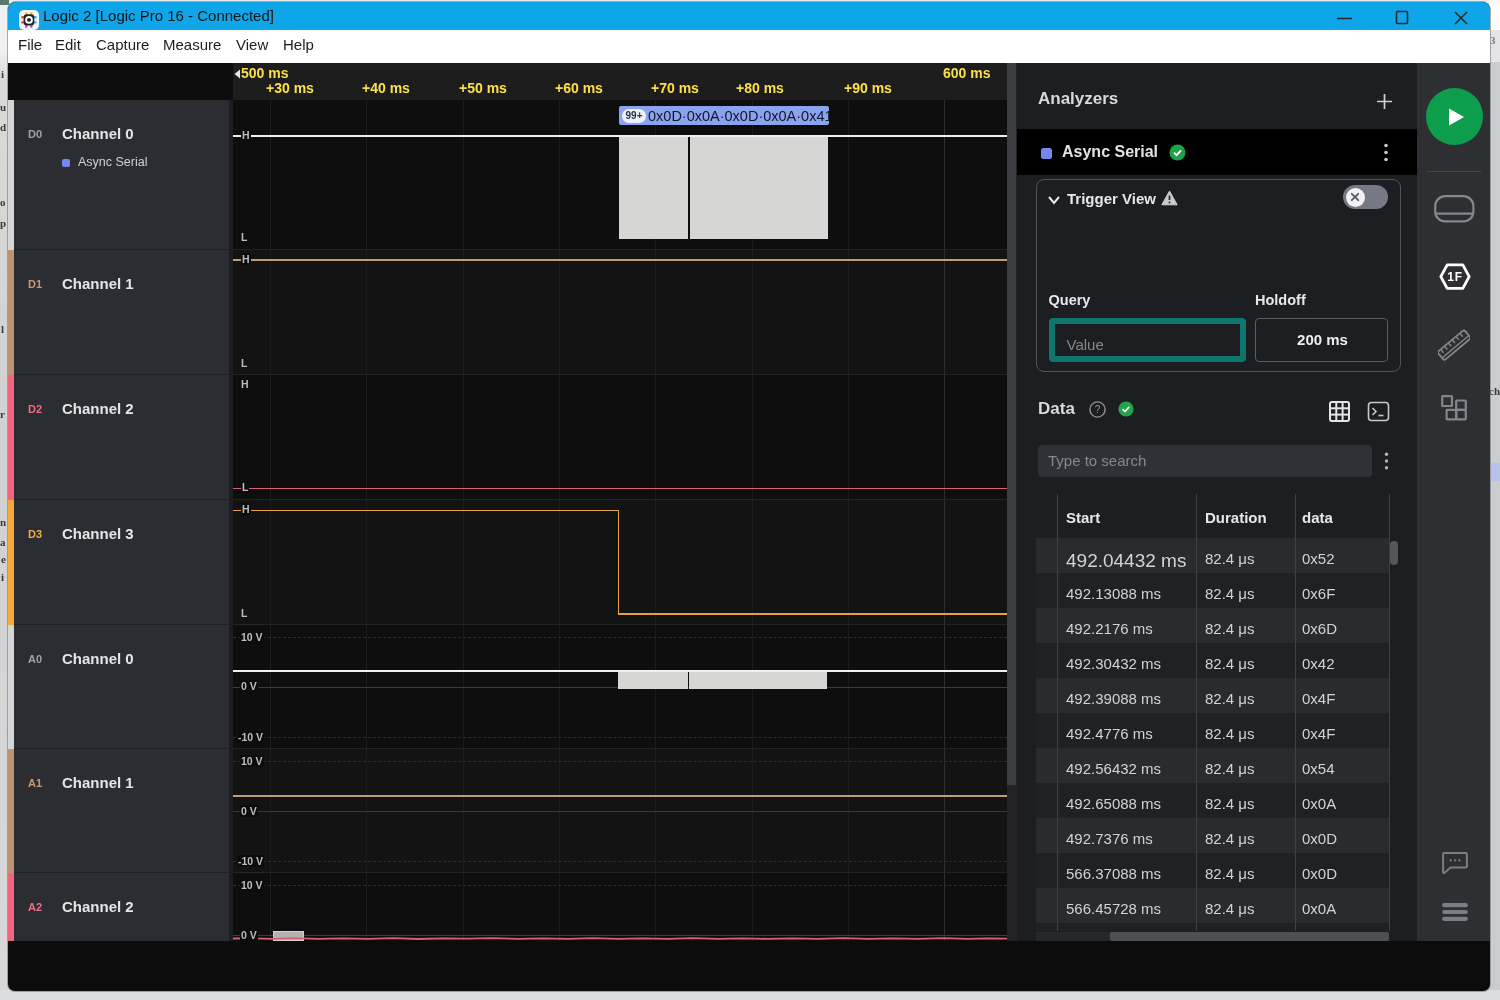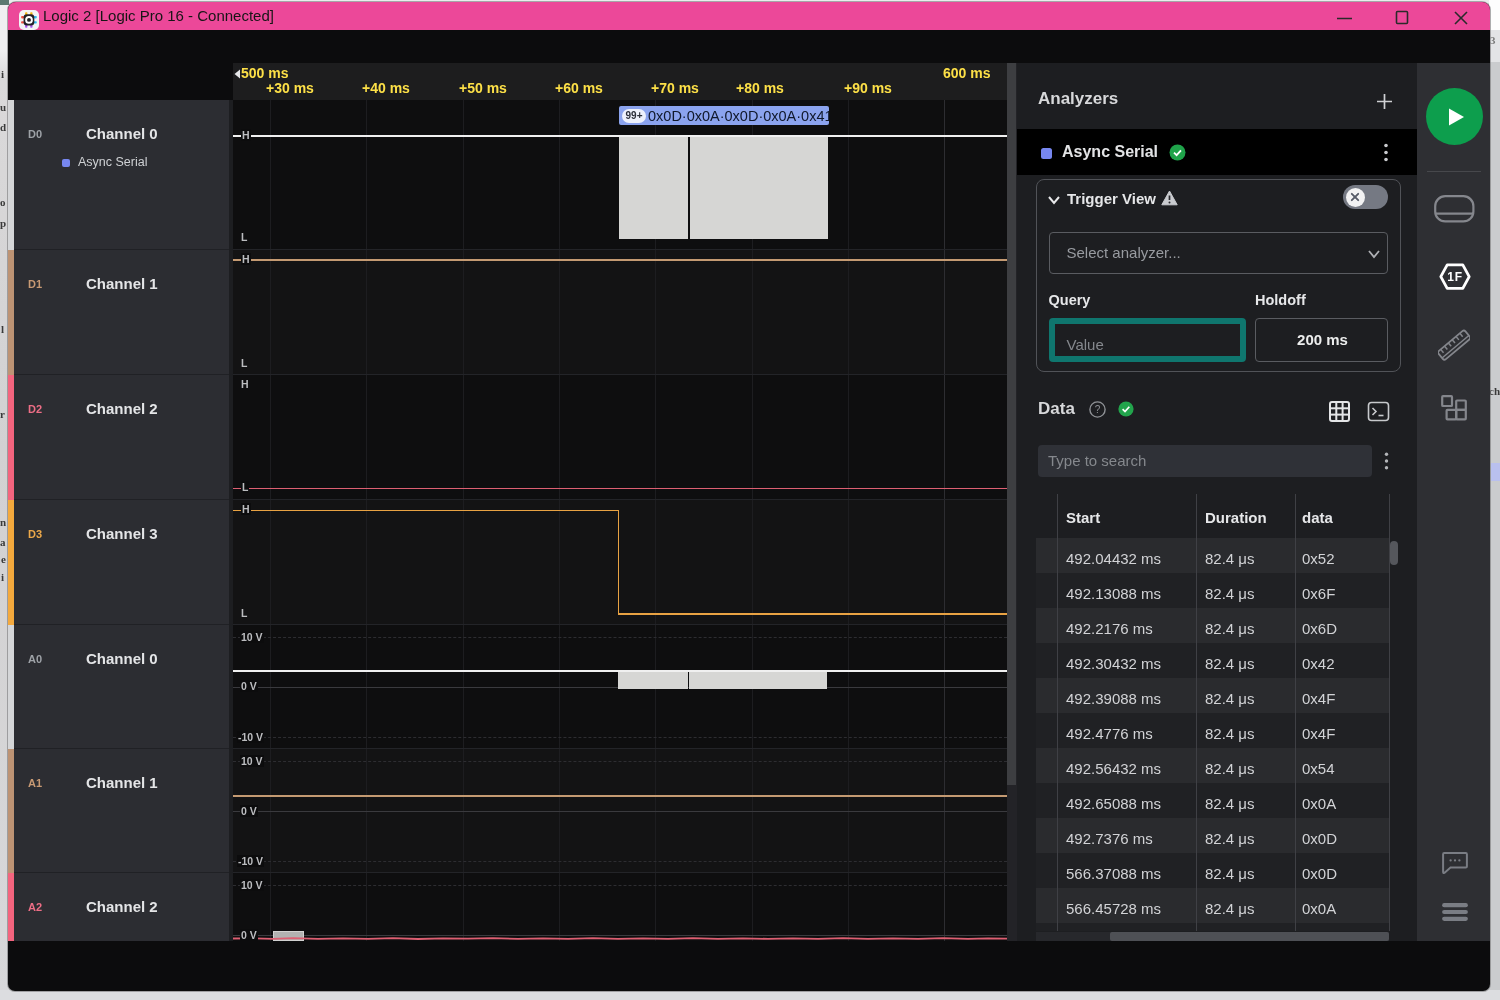--- a/index.html
+++ b/index.html
@@ -7,30 +7,30 @@
   body { font-family:"Liberation Sans", sans-serif; background:#d6d7d9; position:relative; }
   .abs { position:absolute; }
   
   #desk-left { left:0; top:0; width:9px; height:1000px; background:linear-gradient(to bottom,#f0f0f1 0%,#f0f0f1 5%,#dad9da 8%,#d2d1d2 45%,#d8d8da 100%); }
   #desk-right { left:1489px; top:0; width:11px; height:1000px; background:#caccce; }
   #desk-bottom { left:0; top:990px; width:1500px; height:10px; background:#dcdde0; }
   .deskmark { color:#3a3a3a; font:bold 11px "Liberation Serif",serif; width:9px; overflow:hidden; }
   
   #win { left:8px; top:2px; width:1482px; height:989px; background:#0c0c0d; border-radius:8px 8px 7px 7px; overflow:hidden; box-shadow:0 0 0 1px rgba(120,120,122,.6); }
   
-  #titlebar { left:0; top:0; width:1482px; height:28px; background:#ec4899; }
+  #titlebar { left:0; top:0; width:1482px; height:28px; background:#0ea5e9; }
   #menubar { left:0; top:28px; width:1482px; height:33px; background:#fff; }
   .menu-item { top:6px; font-size:15px; color:#1c1c1c; }
   #title-text { left:35px; top:5px; font-size:15px; color:#161616; }
   
   #side-header { left:0; top:61px; width:225px; height:37px; background:#303136; }
   #sidebar { left:0; top:98px; width:225px; height:841px; background:#2c2d32; }
   .stripe { left:0; width:6px; }
   .chan-label { font-weight:bold; font-size:11px; }
-  .chan-name { font-weight:bold; font-size:15px; color:#e4e5e7; left:54px;margin-left:24px; }
+  .chan-name { font-weight:bold; font-size:15px; color:#e4e5e7; left:54px; }
   .side-sep { left:6px; width:219px; height:1px; background:#202125; }
   
   #timeline { left:225px; top:61px; width:774px; height:37px; background:#1d1d1e; }
   #wave { left:225px; top:98px; width:774px; height:841px; background:#0e0e0f; overflow:hidden; }
   .tick { top:0; width:1px; height:841px; background:#1d1d20; }
   .wave-sep { left:0; width:774px; height:1px; background:#232428; }
   .tlabel { color:#fde047; font-weight:bold; font-size:14px; }
   .hl { color:#bcbdc0; font-weight:bold; font-size:10.5px; }
   .dash { left:0; width:774px; height:0; border-top:1px dashed #2d2d31; }
   .vline0 { left:0; width:774px; height:1px; background:#3a3a3e; }
@@ -85,20 +85,28 @@
       <circle cx="10" cy="9.9" r="2.9" fill="none" stroke="#fff" stroke-width="1.9"></circle>
     </svg>
     <div class="abs" id="title-text">Logic 2 [Logic Pro 16 - Connected]</div>
     <svg class="abs" style="left:1322px;top:6px" width="150" height="20" viewBox="0 0 150 20">
       <line x1="7" y1="10.5" x2="22" y2="10.5" stroke="#2a2a2a" stroke-width="1.6"></line>
       <rect x="66.5" y="3.5" width="11" height="12" rx="1" fill="none" stroke="#2a2a2a" stroke-width="1.6"></rect>
       <line x1="125" y1="4" x2="137" y2="16" stroke="#2a2a2a" stroke-width="1.6"></line>
       <line x1="137" y1="4" x2="125" y2="16" stroke="#2a2a2a" stroke-width="1.6"></line>
     </svg>
   </div>
+  <div class="abs" id="menubar">
+    <div class="abs menu-item" style="left:10px">File</div>
+    <div class="abs menu-item" style="left:47px">Edit</div>
+    <div class="abs menu-item" style="left:88px">Capture</div>
+    <div class="abs menu-item" style="left:155px">Measure</div>
+    <div class="abs menu-item" style="left:228px">View</div>
+    <div class="abs menu-item" style="left:275px">Help</div>
+  </div>
   <div class="abs" id="sidebar">
 
     <div class="abs stripe" style="top:0;height:150px;background:#d5d6d8"></div>
     <div class="abs stripe" style="top:150px;height:125px;background:#bd9374"></div>
     <div class="abs stripe" style="top:275px;height:125px;background:#f4647e"></div>
     <div class="abs stripe" style="top:400px;height:125px;background:#f4a93d"></div>
     <div class="abs stripe" style="top:525px;height:124px;background:#d5d6d8"></div>
     <div class="abs stripe" style="top:649px;height:124px;background:#bd9374"></div>
     <div class="abs stripe" style="top:773px;height:68px;background:#f4647e"></div>
     <div class="abs side-sep" style="top:149px"></div>
@@ -242,26 +250,20 @@
         <line x1="8.5" y1="5.6" x2="8.5" y2="10" stroke="#26272c" stroke-width="1.7"></line>
         <circle cx="8.5" cy="12.4" r="1" fill="#26272c"></circle>
       </svg>
       <div class="abs" style="left:306px;top:5px;width:45px;height:24px;border-radius:12px;background:#757983">
         <div class="abs" style="left:2.5px;top:2.5px;width:19px;height:19px;border-radius:50%;background:#f2f2f3"></div>
         <svg class="abs" style="left:7px;top:7px" width="10" height="10" viewBox="0 0 10 10">
           <line x1="1.8" y1="1.8" x2="8.2" y2="8.2" stroke="#565b68" stroke-width="1.9" stroke-linecap="round"></line>
           <line x1="8.2" y1="1.8" x2="1.8" y2="8.2" stroke="#565b68" stroke-width="1.9" stroke-linecap="round"></line>
         </svg>
       </div>
-      <div class="abs" style="left:11.5px;top:51.5px;width:339px;height:42px;border:1px solid #5a5c61;border-radius:4px">
-        <div class="abs" style="left:17px;top:11px;font-size:15px;color:#989ba0">Select analyzer...</div>
-        <svg class="abs" style="left:317px;top:16px" width="14" height="10" viewBox="0 0 14 10">
-            <polyline points="2,2 7,8 12,2" fill="none" stroke="#aeb0b4" stroke-width="1.8"></polyline>
-          </svg>
-      </div>
       <div class="abs" style="left:11.5px;top:112px;font-size:14.5px;font-weight:bold;color:#e6e7e9">Query</div>
       <div class="abs" style="left:218px;top:112px;font-size:14.5px;font-weight:bold;color:#e6e7e9">Holdoff</div>
       <div class="abs" style="left:11.5px;top:137.5px;width:197px;height:44px;border:6px solid #0f766e;border-radius:4px">
         <div class="abs" style="left:12px;top:12px;font-size:15px;color:#85888d">Value</div>
       </div>
       <div class="abs" style="left:218px;top:137.5px;width:133px;height:44px;border:1px solid #5a5c61;border-radius:4px">
         <div class="abs" style="left:0;top:12px;width:133px;text-align:center;font-size:15px;font-weight:bold;color:#eceded">200 ms</div>
       </div>
     </div>
     <div class="abs" style="left:21px;top:336px;font-size:17px;font-weight:bold;color:#d7d8da">Data</div>
@@ -293,21 +295,21 @@
         <circle cx="4.5" cy="9" r="1.7" fill="#b4b6b9"></circle>
         <circle cx="4.5" cy="15.7" r="1.7" fill="#b4b6b9"></circle>
     </svg>
 
     <div class="abs" id="tbl" style="left:0;top:431px;width:400px;height:437px;overflow:hidden">
       <div class="abs" style="left:49px;top:15px;font-size:15px;font-weight:bold;color:#e6e7e9">Start</div>
       <div class="abs" style="left:188px;top:15px;font-size:15px;font-weight:bold;color:#e6e7e9">Duration</div>
       <div class="abs" style="left:285px;top:15px;font-size:15px;font-weight:bold;color:#e6e7e9">data</div>
       <div id="rows">
           <div class="abs" style="left:19px;top:44px;width:353px;height:35px;background:#2a2b2e"></div>
-          <div class="abs" style="left:49px;top:56px;font-size:15px;color:#d2d3d6">492.04432 ms</div>
+          <div class="abs" style="left:49px;top:56px;font-size:19px;color:#d2d3d6">492.04432 ms</div>
           <div class="abs" style="left:188px;top:56px;font-size:15px;color:#d2d3d6">82.4 μs</div>
           <div class="abs" style="left:285px;top:56px;font-size:15px;color:#d2d3d6">0x52</div>
           <div class="abs" style="left:19px;top:79px;width:353px;height:35px;background:#202124"></div>
           <div class="abs" style="left:49px;top:91px;font-size:15px;color:#d2d3d6">492.13088 ms</div>
           <div class="abs" style="left:188px;top:91px;font-size:15px;color:#d2d3d6">82.4 μs</div>
           <div class="abs" style="left:285px;top:91px;font-size:15px;color:#d2d3d6">0x6F</div>
           <div class="abs" style="left:19px;top:114px;width:353px;height:35px;background:#2a2b2e"></div>
           <div class="abs" style="left:49px;top:126px;font-size:15px;color:#d2d3d6">492.2176 ms</div>
           <div class="abs" style="left:188px;top:126px;font-size:15px;color:#d2d3d6">82.4 μs</div>
           <div class="abs" style="left:285px;top:126px;font-size:15px;color:#d2d3d6">0x6D</div>

